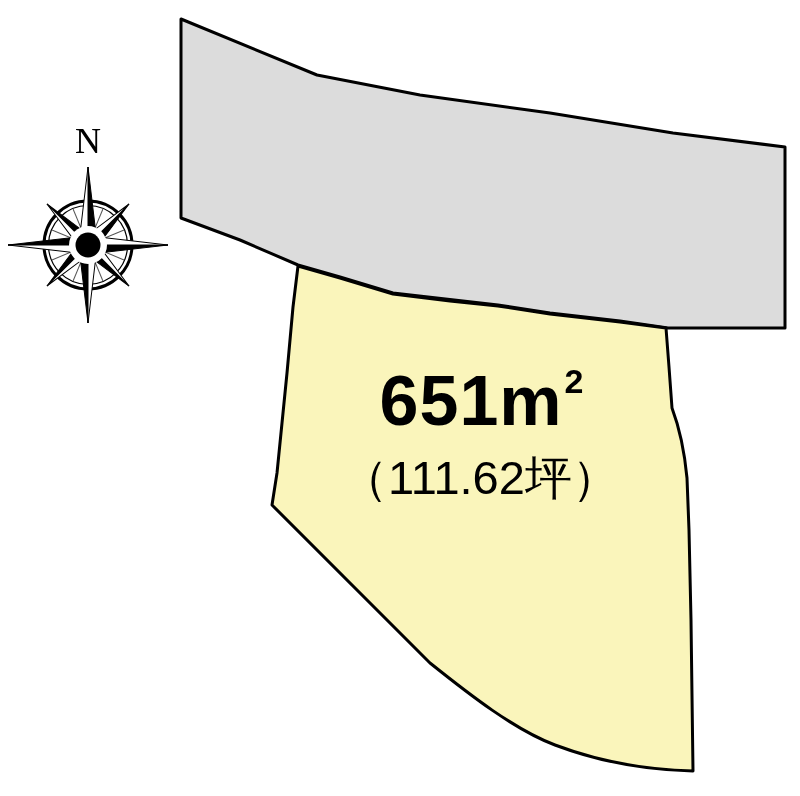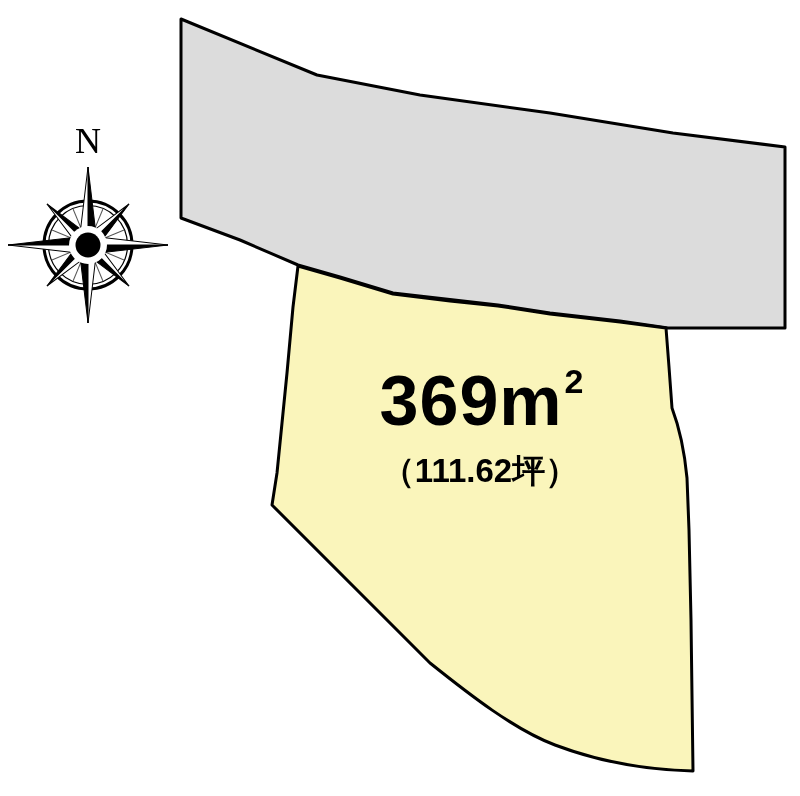--- a/index.html
+++ b/index.html
@@ -49,22 +49,22 @@
     font-size: 34px;
     font-weight: 700;
     position: relative;
     top: -2px;
     margin-left: 2px;
   }
   .tsubo-label {
     left: 480px;
     top: 454px;
     transform: translateX(-50%);
-    font-size: 33px;
-    font-weight: 700;
+    font-size: 47px;
+    font-weight: 400;
     letter-spacing: 0px;
   }
   .spoke {
     stroke: #555555;
     stroke-width: 1;
   }
 </style>
 </head>
 <body>
 
@@ -139,20 +139,20 @@
       </g>
 
       <circle r="19" fill="#ffffff"></circle>
       <circle r="12.5" fill="#000000"></circle>
     </g>
   </svg>
 
   <div class="label north-label">N</div>
 
   <div class="label area-label">
-    <span>369</span>
+    <span>651</span>
       <span>m</span>
       <span class="exp">2</span>
   </div>
 
   <div class="label tsubo-label">（111.62坪）</div>
 
 </div>
 
 </body></html>

